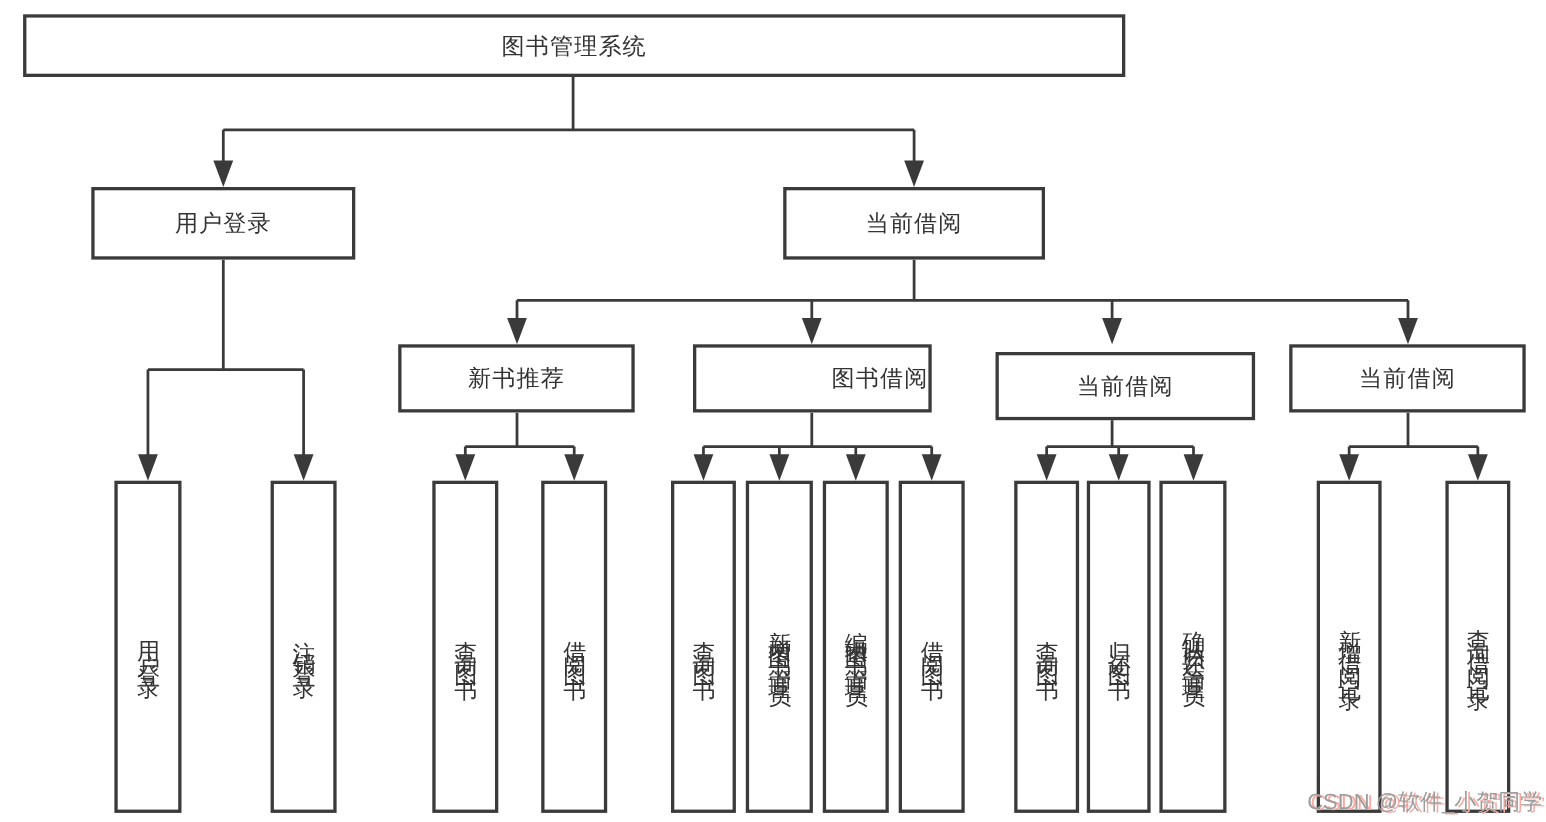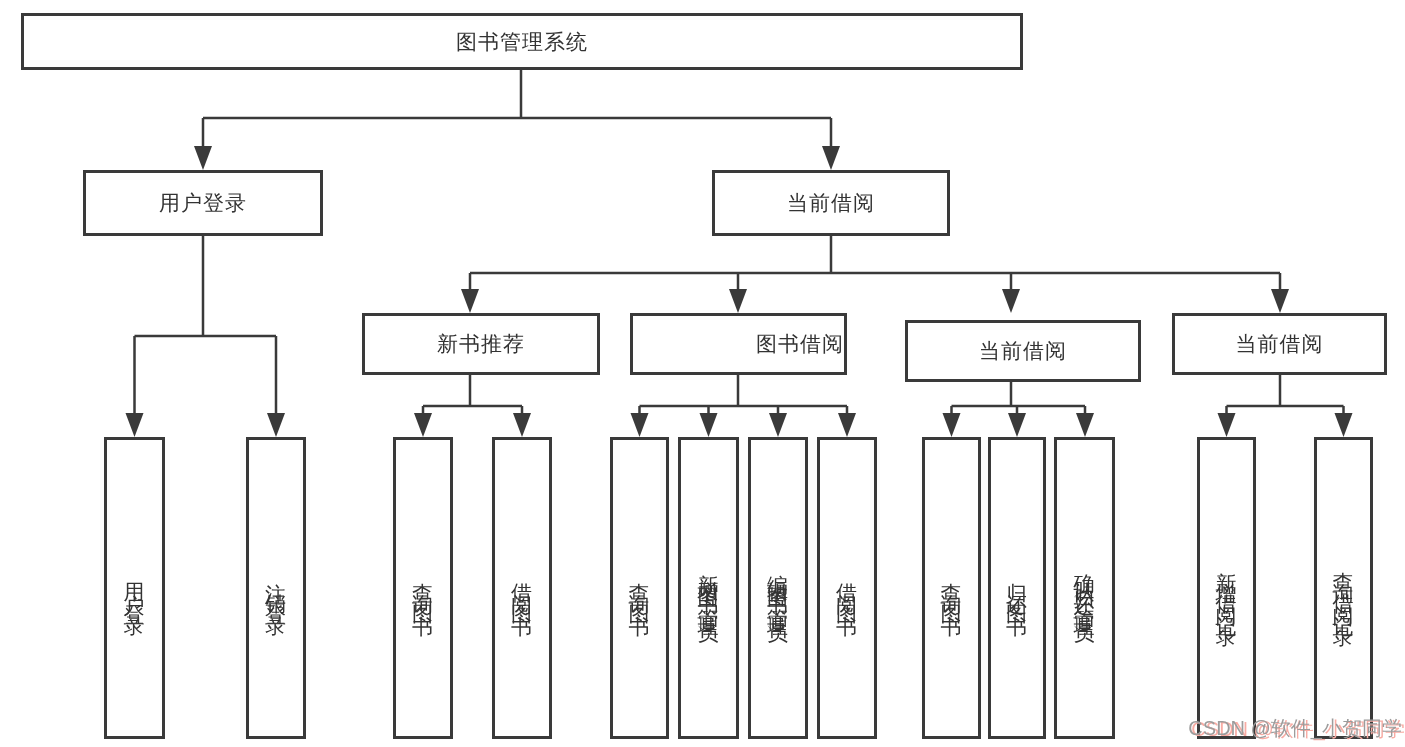--- a/index.html
+++ b/index.html
@@ -114,21 +114,21 @@
     <span class="lbl">图书管理系统</span>
   </div>
 
   <div class="box hbox" style="left:83px;top:170px;width:240px;height:66px;">
     <span class="lbl">用户登录</span>
   </div>
   <div class="box hbox" style="left:712px;top:170px;width:238px;height:66px;">
     <span class="lbl">当前借阅</span>
   </div>
 
-  <div class="box hbox" style="left:362px;top:313px;width:238px;height:62px;">
+  <div class="box hbox" style="left:362px;top:313px;width:215px;height:62px;">
     <span class="lbl">新书推荐</span>
   </div>
   <div class="box hbox" style="left:630px;top:313px;width:217px;height:62px;justify-content:flex-end;">
     <span class="lbl">图书借阅</span>
   </div>
   <div class="box hbox" style="left:905px;top:320px;width:236px;height:62px;">
     <span class="lbl">当前借阅</span>
   </div>
   <div class="box hbox" style="left:1172px;top:313px;width:215px;height:62px;">
     <span class="lbl">当前借阅</span>

